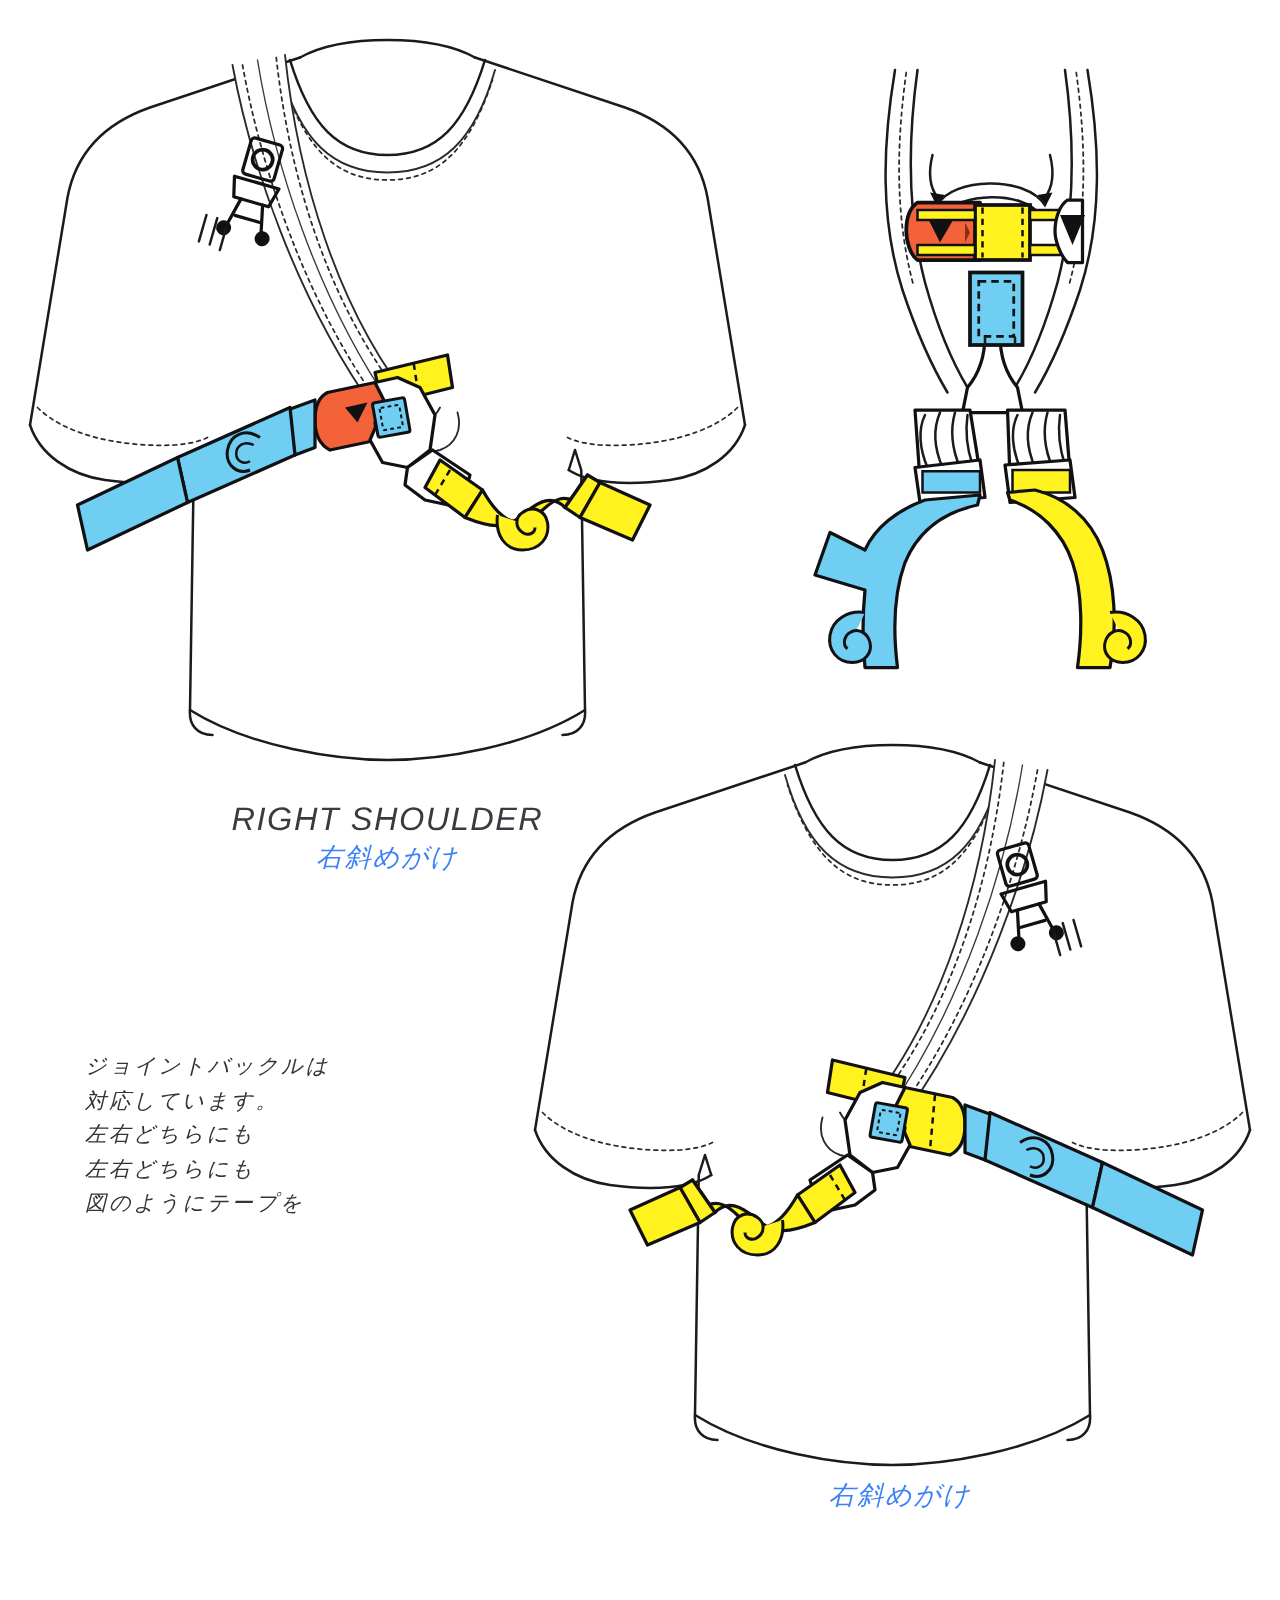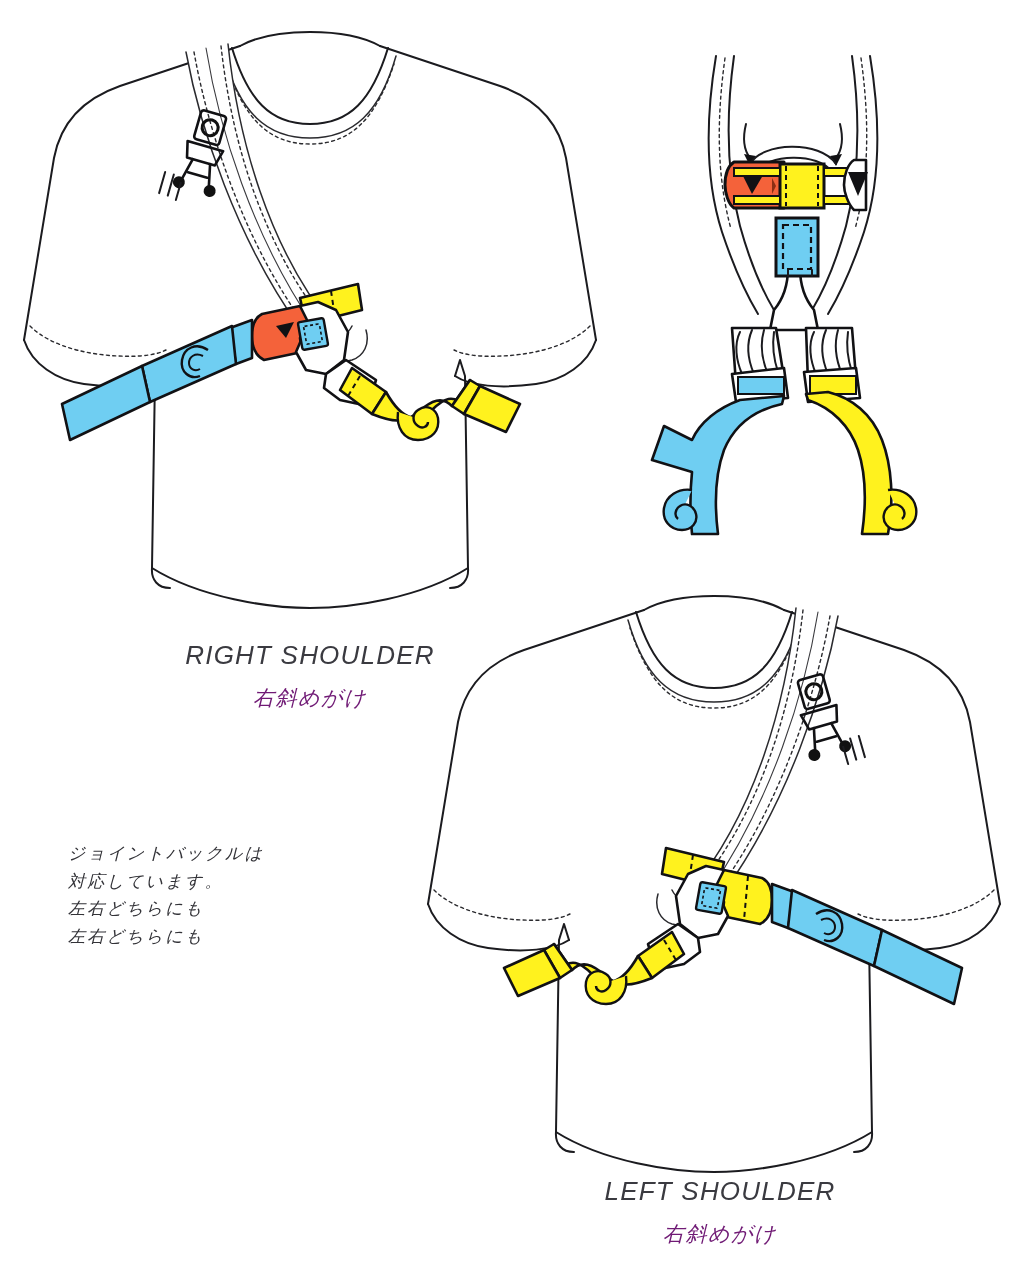--- a/index.html
+++ b/index.html
@@ -17,24 +17,24 @@
   .caption{position:absolute;text-align:center;}
   .cap-en{
     font-size:26px;
     letter-spacing:1.2px;
     font-weight:300;
     color:#3a3a40;
     white-space:nowrap;
     line-height:1;
   }
   .cap-jp{
-    margin-top:20px;
+    margin-top:8px;
     font-size:21px;
     letter-spacing:1.5px;
-    color:#701a75;
+    color:#3b82f6;
     white-space:nowrap;
     line-height:1;
     font-family:"DejaVu Sans","Liberation Sans",sans-serif;
   }
 
   
   .note{
     position:absolute;
     font-size:17px;
     line-height:1.62;
@@ -239,20 +239,21 @@
                  C238,184 246,180 252,184 C257,187 258,194 254,197" fill="#FFF21E" stroke="#111114" stroke-width="2.4" stroke-linejoin="round"></path>
       </g>
     </svg>
   </div>
 
   <div class="note" style="left:68px;top:840px;">
     <div>ジョイントバックルは</div>
     <div>対応しています。</div>
     <div>左右どちらにも</div>
     <div>左右どちらにも</div>
+    <div>図のようにテープを</div>
   </div>
 
   <div class="fig" style="left:404px;top:572px;">
     <svg width="620" height="620" viewBox="0 0 620 620" style="transform:scaleX(-1);transform-origin:center;">
       <g>
         <path class="shirt" d="M240,38 C258,28 282,24 310,24 C338,24 362,28 380,38
            L500,78 C540,92 560,118 566,150 L596,332
            C598,348 586,360 570,362 L470,372 L470,560
            C470,572 462,580 450,580 L170,580 C158,580 150,572 150,560
            L150,372 L50,362 C34,360 22,348 24,332 L54,150
@@ -318,17 +319,16 @@
         <path d="M464,406 L480,378 L520,396 L506,424 Z" fill="#FFF21E" stroke="#111114" stroke-width="2.6" stroke-linejoin="round"></path>
         <g>
           <path d="M398,404 C396,420 404,432 418,432 C432,432 440,422 438,410 C436,400 426,396 418,402
                    C412,406 412,414 418,418 C422,421 428,419 428,414" fill="#FFF21E" stroke="#111114" stroke-width="2.4" stroke-linejoin="round"></path>
         </g>
       </g>
     </svg>
   </div>
 
   <div class="caption" style="left:540px;top:1178px;width:360px;">
-    <div class="cap-en">LEFT SHOULDER</div>
     <div class="cap-jp">右斜めがけ</div>
   </div>
 
 </div>
 
 </body></html>

